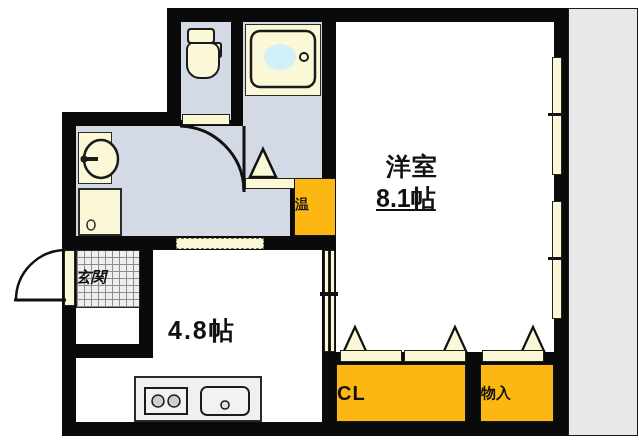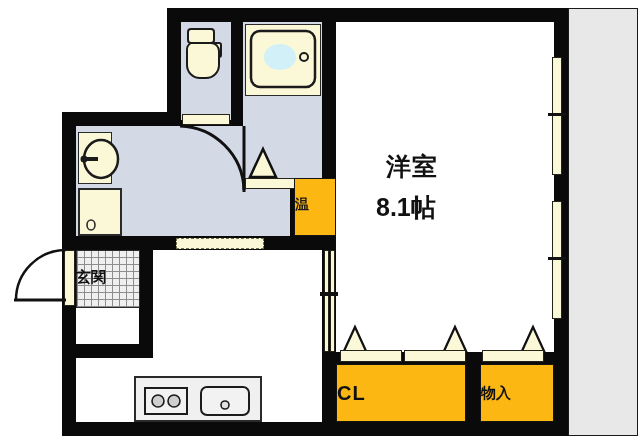--- a/index.html
+++ b/index.html
@@ -141,21 +141,21 @@
     </div>
   </div>
 
   <div class="abs dashdoor" style="left:176px;top:238px;width:88px;height:11px;"></div>
 
   <div class="abs closet" style="left:294px;top:178px;width:42px;height:58px;">
     <div class="abs label lbl-xs" style="left:0;top:18px;width:42px;color:#181818;font-size:14px;">温</div>
   </div>
 
   <div class="abs genkan-tile" style="left:76px;top:250px;width:64px;height:58px;"></div>
-  <div class="abs label lbl-sm" style="left:76px;top:269px;width:64px;">玄関</div>
+  <div class="abs label lbl-sm" style="left:76px;top:269px;width:64px;font-style:italic;">玄関</div>
 
 
   <div class="abs doorpanel" style="left:64px;top:250px;width:11px;height:56px;"></div>
   <div class="abs" style="left:14px;top:248px;width:52px;height:60px;">
     <svg width="52" height="62" viewBox="0 0 52 62">
       <path d="M52 2 A50 50 0 0 0 2 52" fill="none" stroke="#111" stroke-width="2.5"></path>
       <line x1="0" y1="52" x2="52" y2="52" stroke="#111" stroke-width="3"></line>
     </svg>
   </div>
 
@@ -175,22 +175,23 @@
     </div>
     <div class="abs" style="left:64px;top:8px;width:50px;height:30px;">
       <svg width="50" height="30" viewBox="0 0 50 30">
         <rect x="1" y="1" width="48" height="28" rx="6" fill="#f2f2f2" stroke="#1b1b1b" stroke-width="2"></rect>
         <circle cx="25" cy="19" r="4" fill="#e0e0e0" stroke="#1b1b1b" stroke-width="1.6"></circle>
       </svg>
     </div>
   </div>
 
   <div class="abs label lbl-room" style="left:386px;top:153px;width:118px;">洋室</div>
-  <div class="abs label lbl-room2" style="left:376px;top:194px;width:138px;">8.1帖</div>
-
+  <div class="abs label lbl-room2" style="left:376px;top:185px;width:138px;text-decoration:underline;">8.1帖</div>
+
+  <div class="abs label lbl-dk" style="left:168px;top:317px;width:140px;font-size:25px;">4.8帖</div>
 
   <div class="abs" style="left:342px;top:326px;width:26px;height:26px;">
     <svg width="26" height="26" viewBox="0 0 26 26">
       <polygon points="13,1 24,25 2,25" fill="#fbf8d8" stroke="#111" stroke-width="2.2"></polygon>
     </svg>
   </div>
   <div class="abs" style="left:442px;top:326px;width:26px;height:26px;">
     <svg width="26" height="26" viewBox="0 0 26 26">
       <polygon points="13,1 24,25 2,25" fill="#fbf8d8" stroke="#111" stroke-width="2.2"></polygon>
     </svg>

